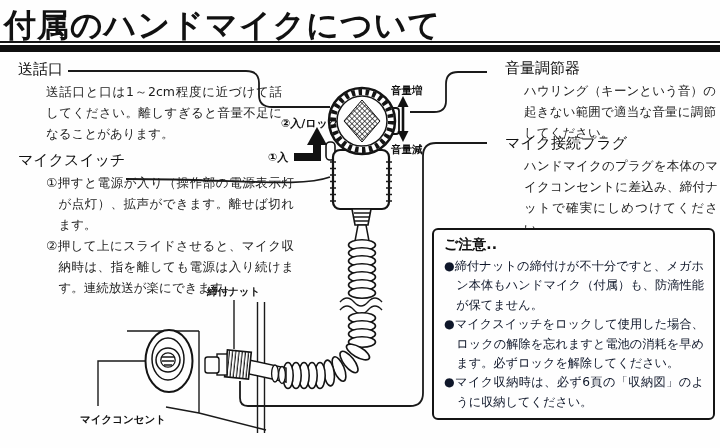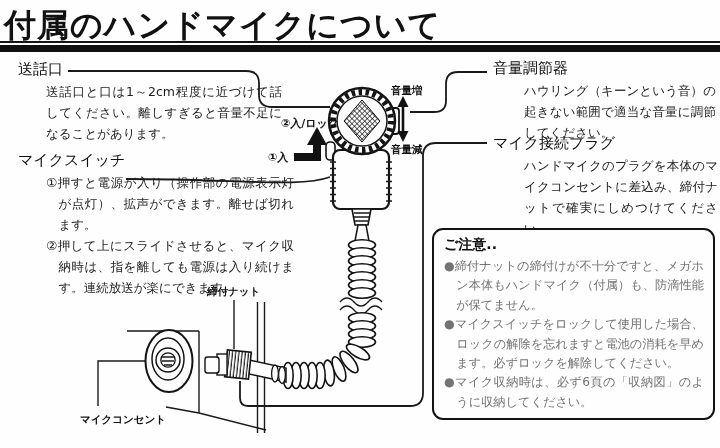--- a/index.html
+++ b/index.html
@@ -30,30 +30,30 @@
     margin-top:3px;
     font-size:12.5px; line-height:21px; color:#1c1c1c;
     text-align:justify;
     margin-left:36px;
   }
   .hang { padding-left:1em; text-indent:-1em; }
   #sec-mouthpiece { left:10px; top:60px;  width:272px; }
   #sec-micswitch  { left:10px; top:151px; width:284px; }
   #sec-volume     { left:488px; top:59px;  width:228px; }
   #sec-plug       { left:488px; top:134px; width:230px; }
-  #sec-volume h2, #sec-plug h2 { margin-left:5px; }
+  #sec-volume h2, #sec-plug h2 { margin-left:17px; }
   
   #caution-box {
     left:432px; top:228px; width:283px; height:192px;
-    border:2px solid #141414; border-radius:11px;
+    border:2px solid #141414; border-radius:6px;
     padding:6px 9px 4px 10px; background:#fefefe; z-index:2;
   }
   #caution-box h3 { font-size:14px; font-weight:bold; color:#0f0f0f; margin-bottom:3px; }
   #caution-box .item {
-    font-size:12.2px; line-height:19.4px; color:#737373;
+    font-size:12.2px; line-height:19.4px; color:#0f172a;
     padding-left:1em; text-indent:-1em; text-align:justify;
   }
   
   #diagram { left:0; top:0; width:720px; height:448px; z-index:1; }
   #diagram text { font-family:"DejaVu Sans","Liberation Sans",sans-serif; fill:#111; }
   .dlabel  { font-size:11px; font-weight:bold; }
   .dlabel2 { font-size:10.5px; font-weight:bold; }
   .line  { stroke:#1a1a1a; stroke-width:1.8; fill:none; }
   .thin  { stroke:#1a1a1a; stroke-width:1.4; fill:none; }
   .shape { stroke:#141414; fill:#fefefe; }

